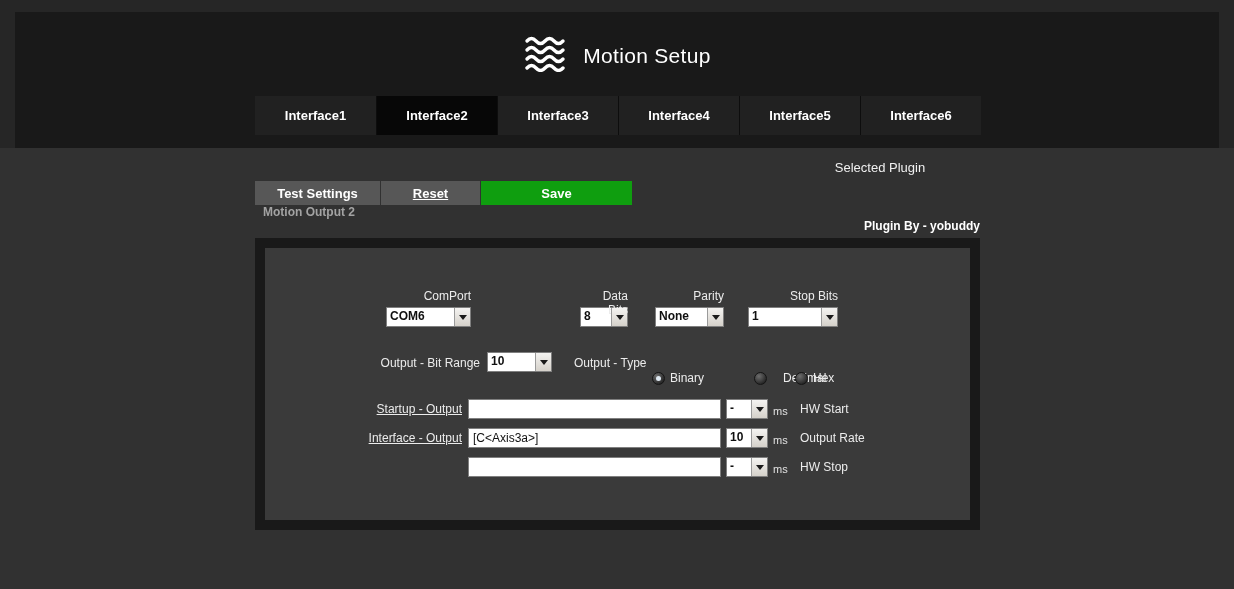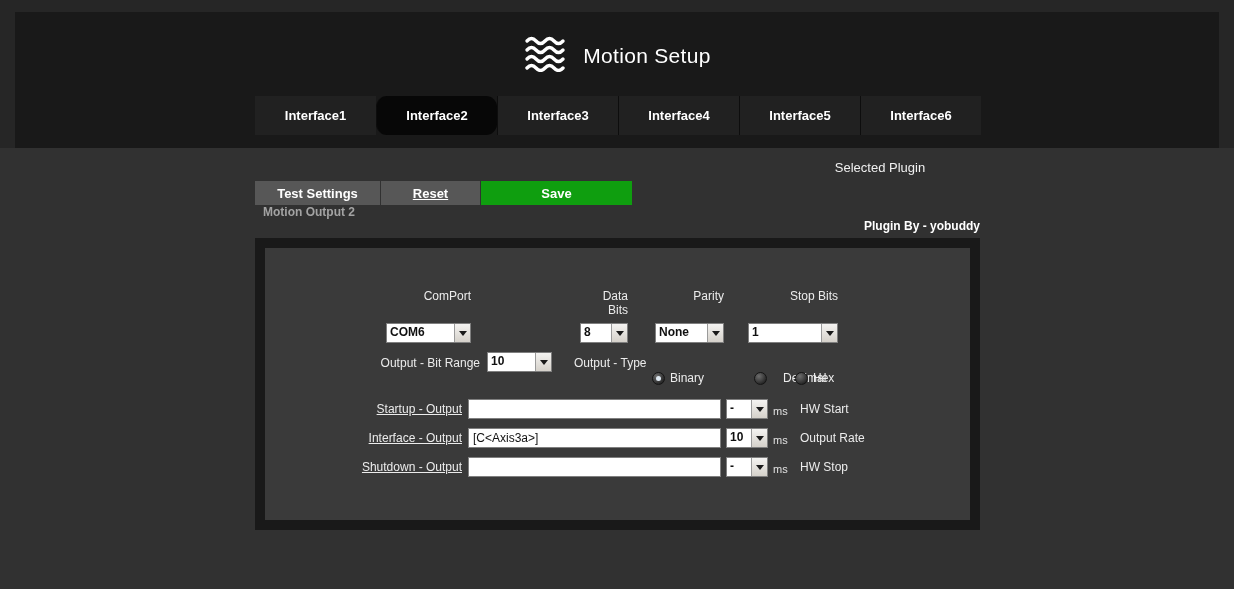--- a/index.html
+++ b/index.html
@@ -8,21 +8,21 @@
   .top-band { position:absolute; top:0; left:0; width:100%; height:148px; background:#262626; }
   .header-box { position:absolute; top:12px; left:15px; width:1204px; height:136px; background:#191919; }
 
   .title-row { position:absolute; top:36px; left:0; width:100%; display:flex; align-items:center; justify-content:center; gap:14px; }
   .app-title { color:#fff; font-size:21px; font-weight:normal; letter-spacing:.3px; }
 
   .tabs { position:absolute; top:96px; left:255px; display:flex; }
   .tab { width:121px; height:39px; line-height:39px; text-align:center; color:#fff; font-size:13px; font-weight:bold;
          background:#212121; border-left:1px solid #0d0d0d; cursor:pointer; }
   .tab:first-child { border-left:none; }
-  .tab.on { background:#070707;border-radius:11px; }
+  .tab.on { background:#070707; }
 
   .btn { position:absolute; top:181px; height:24px; border:none; color:#fff; font-weight:bold; font-size:13px;
          font-family:inherit; cursor:pointer; line-height:24px; text-align:center; }
   .btn-gray { background:#575757; }
   .btn-test { left:255px; width:125px; }
   .btn-reset { left:381px; width:99px;text-decoration:underline; }
   .btn-save { left:481px; width:151px; background:#0f9e0f; }
 
   .plugin-label { position:absolute; left:780px; top:160px; width:200px; text-align:center; color:#f0f0f0; font-size:13px; }
   .plugin-select { position:absolute; left:780px; top:182px; width:200px; height:21px; background:#fff; border:1px solid #6e6e6e;
@@ -31,21 +31,21 @@
   .chev { width:6px; height:6px; border-right:2px solid #333; border-bottom:2px solid #333; transform:rotate(45deg);
           margin-right:8px; margin-top:-3px; }
 
   .panel-title { position:absolute; left:263px; top:205px; color:#a3a3a3; font-size:12px; font-weight:bold; }
   .plugin-credit { position:absolute; left:730px; top:219px; width:250px; text-align:right; color:#fff; font-size:12px; font-weight:bold; }
 
   .panel { position:absolute; left:255px; top:238px; width:725px; height:292px; background:#3a3a3a; border:10px solid #191919; }
 
   .field { position:absolute; top:289px; }
   .flabel { text-align:right; font-size:12px; color:#ececec; height:15px; }
-  .combo { display:flex; height:20px; background:#fff; border:1px solid #7f7f7f; margin-top:19px; width:100%; }
+  .combo { display:flex; height:20px; background:#fff; border:1px solid #7f7f7f; margin-top:3px; width:100%; }
   .cval { flex:1; font-size:12px; font-weight:bold; color:#101010; line-height:17px; padding:0 3px; overflow:hidden; white-space:nowrap; }
   .cbtn { width:16px; background:linear-gradient(#f4f3f1,#d5d1ca); border-left:1px solid #9a9a9a;
           display:flex; align-items:center; justify-content:center; cursor:pointer; }
   .tri { width:0; height:0; border-left:4px solid transparent; border-right:4px solid transparent; border-top:5px solid #1a1a1a; }
 
   .abs-combo { position:absolute; margin-top:0; width:auto; }
 
   .mid-label { position:absolute; font-size:12px; color:#ececec; line-height:20px; }
 
   .radio-opt { position:absolute; top:356px; display:flex; align-items:center; gap:5px; cursor:pointer;margin-top:15px; }
@@ -185,21 +185,20 @@
       <span class="cval">10</span>
       <span class="cbtn">
           <span class="tri"></span>
         </span>
     </div>
     <span class="io-unit">ms</span>
     <span class="io-tag">Output Rate</span>
   </div>
 
   <div class="io-row" style="top:457px;">
-    <div class="io-label">Shutdown - Output</div>
     <input class="io-input" value="" style="">
     <div class="combo io-combo">
       <span class="cval">-</span>
       <span class="cbtn">
           <span class="tri"></span>
         </span>
     </div>
     <span class="io-unit">ms</span>
     <span class="io-tag">HW Stop</span>
   </div>

